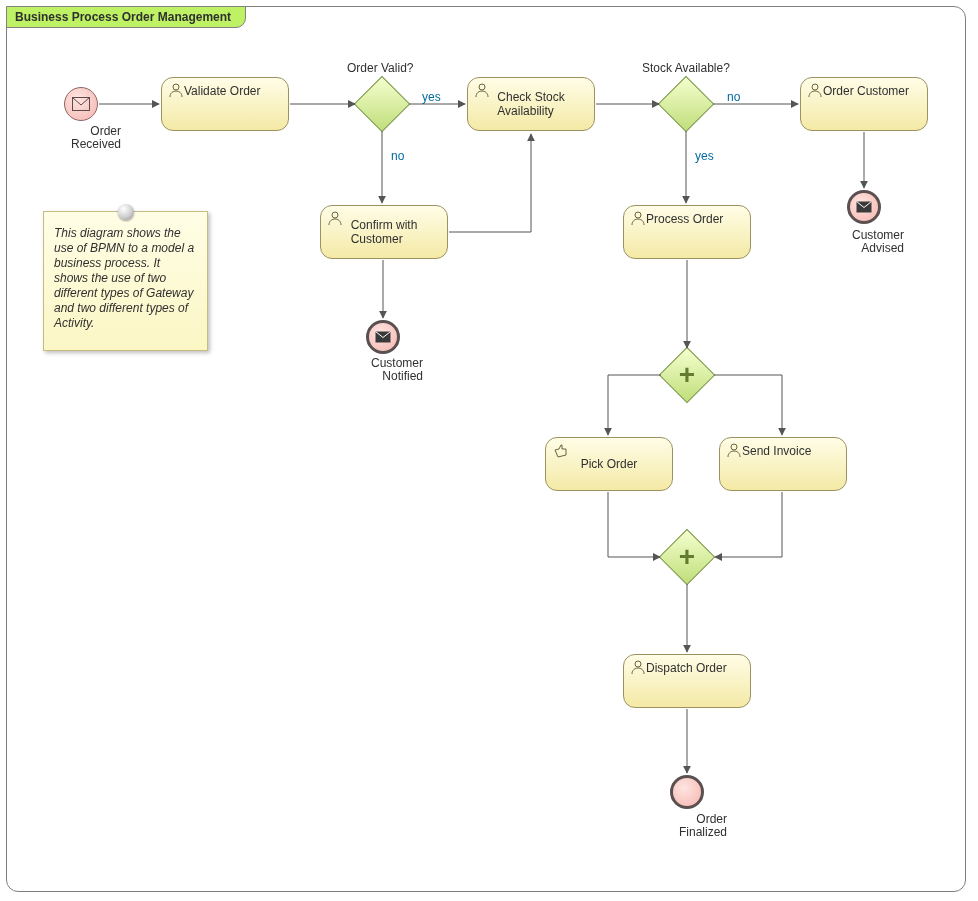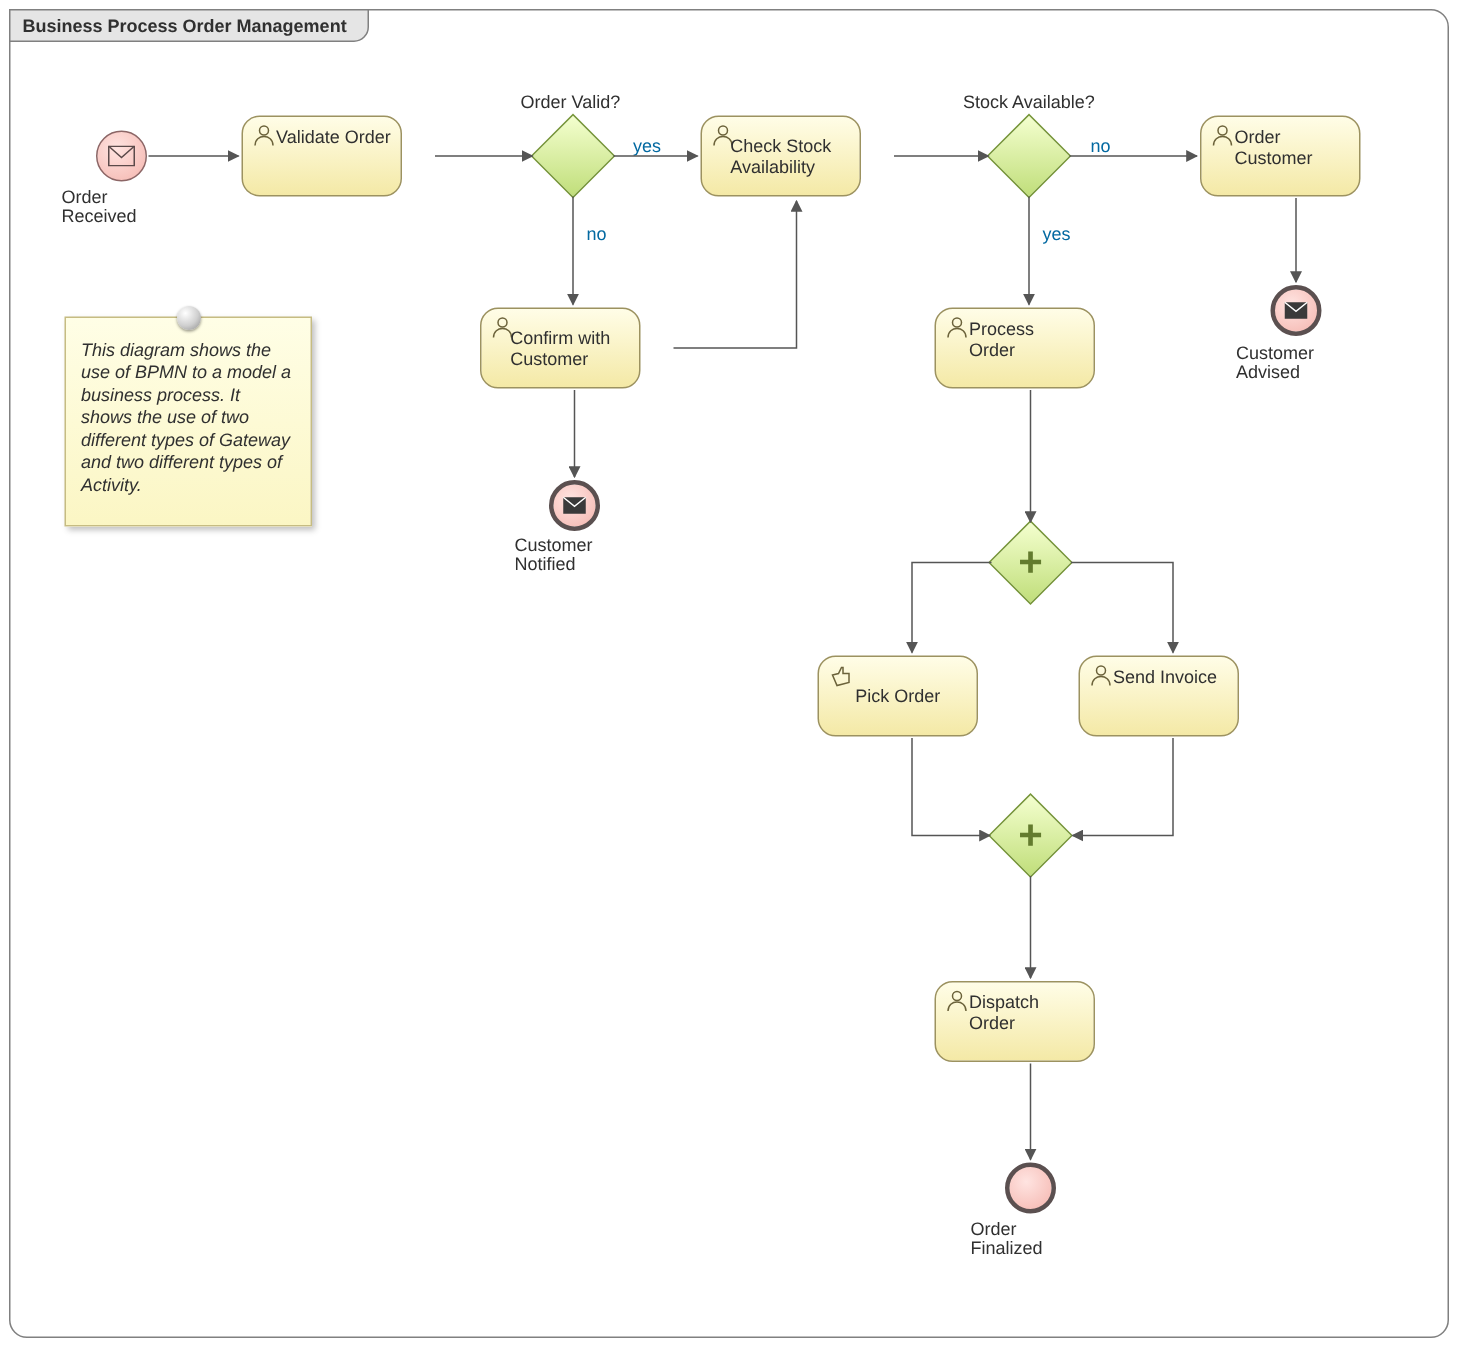--- a/index.html
+++ b/index.html
@@ -1,26 +1,26 @@
 <!DOCTYPE html>
 <html><head>
 <meta charset="utf-8">
 <style>
   html,body{margin:0;padding:0;background:#fff;font-family:"Segoe UI",Tahoma,Geneva,sans-serif;font-size:12px;color:#303030}
   .frame{position:relative;margin:6px;border:1px solid #808080;width:960px;height:886px;box-sizing:border-box;border-radius:0 12px 12px 12px}
-  .frame-title{position:absolute;left:-1px;top:-1px;border:1px solid #808080;border-bottom:1px solid #808080;border-radius:0 0 10px 0;background:#e5e5e5;padding:3px 14px 3px 8px;font-weight:bold;font-size:12px}
+  .frame-title{position:absolute;left:-1px;top:-1px;border:1px solid #808080;border-bottom:1px solid #808080;border-radius:0 0 10px 0;background:#bef264;padding:3px 14px 3px 8px;font-weight:bold;font-size:12px}
   .node{position:absolute}
-  .task{width:107px;height:54px;background:linear-gradient(#fffde7,#f4e9a6);border:1px solid #9c9260;border-radius:12px;box-sizing:border-box}
+  .task{width:128px;height:54px;background:linear-gradient(#fffde7,#f4e9a6);border:1px solid #9c9260;border-radius:12px;box-sizing:border-box}
   .task .icon{position:absolute;left:6px;top:4px}
   .task .lbl{position:absolute;left:0;right:0;top:0;bottom:0;display:flex;align-items:center;justify-content:center;text-align:left;padding:0 8px;line-height:14px}
   .task .lbl2{position:absolute;left:22px;right:6px;top:6px;line-height:14px}
   .eventCircle{width:34px;height:34px;border-radius:50%;background:radial-gradient(circle at 40% 35%,#ffe4e1,#f4b5ae);border:1px solid #8c6666;box-sizing:border-box;display:flex;align-items:center;justify-content:center}
   .eventEnd{width:34px;height:34px;border-radius:50%;background:radial-gradient(circle at 40% 35%,#ffe4e1,#f4b5ae);border:3px solid #5b5050;box-sizing:border-box;display:flex;align-items:center;justify-content:center}
   .eventPlain{width:34px;height:34px;border-radius:50%;background:radial-gradient(circle at 40% 35%,#ffe4e1,#f4b5ae);border:3px solid #5b5050;box-sizing:border-box}
-  .evLabel{position:absolute;width:80px;text-align:left;line-height:13px}
+  .evLabel{position:absolute;width:80px;text-align:right;line-height:13px}
   .gw{width:40px;height:40px;position:absolute}
   .gw .diamond{width:40px;height:40px;transform:rotate(45deg);background:linear-gradient(135deg,#f4ffcf,#c0de7a);border:1px solid #77963a;box-sizing:border-box}
   .gw .plus{position:absolute;left:0;top:0;width:40px;height:40px;display:flex;align-items:center;justify-content:center;font-size:28px;font-weight:bold;color:#637b2e;line-height:0}
   .gwLabel{position:absolute;text-align:left}
   .edgeLabel{position:absolute;font-size:12px;color:#0369a1}
   .note{position:absolute;width:165px;height:140px;background:linear-gradient(#fffee6,#fbf6c4);border:1px solid #c6bc82;box-shadow:2px 2px 4px rgba(0,0,0,0.25);padding:14px 10px 10px 10px;box-sizing:border-box;font-style:italic;line-height:15px;font-size:12px}
   .note:after{content:"";position:absolute;top:-8px;left:50%;margin-left:-8px;width:16px;height:16px;border-radius:50%;background:radial-gradient(circle at 35% 30%,#fff,#cfcfcf 55%,#8c8c8c);box-shadow:0 1px 2px rgba(0,0,0,0.4)}
   svg.overlay{position:absolute;left:0;top:0;pointer-events:none}
 </style>
 </head>

